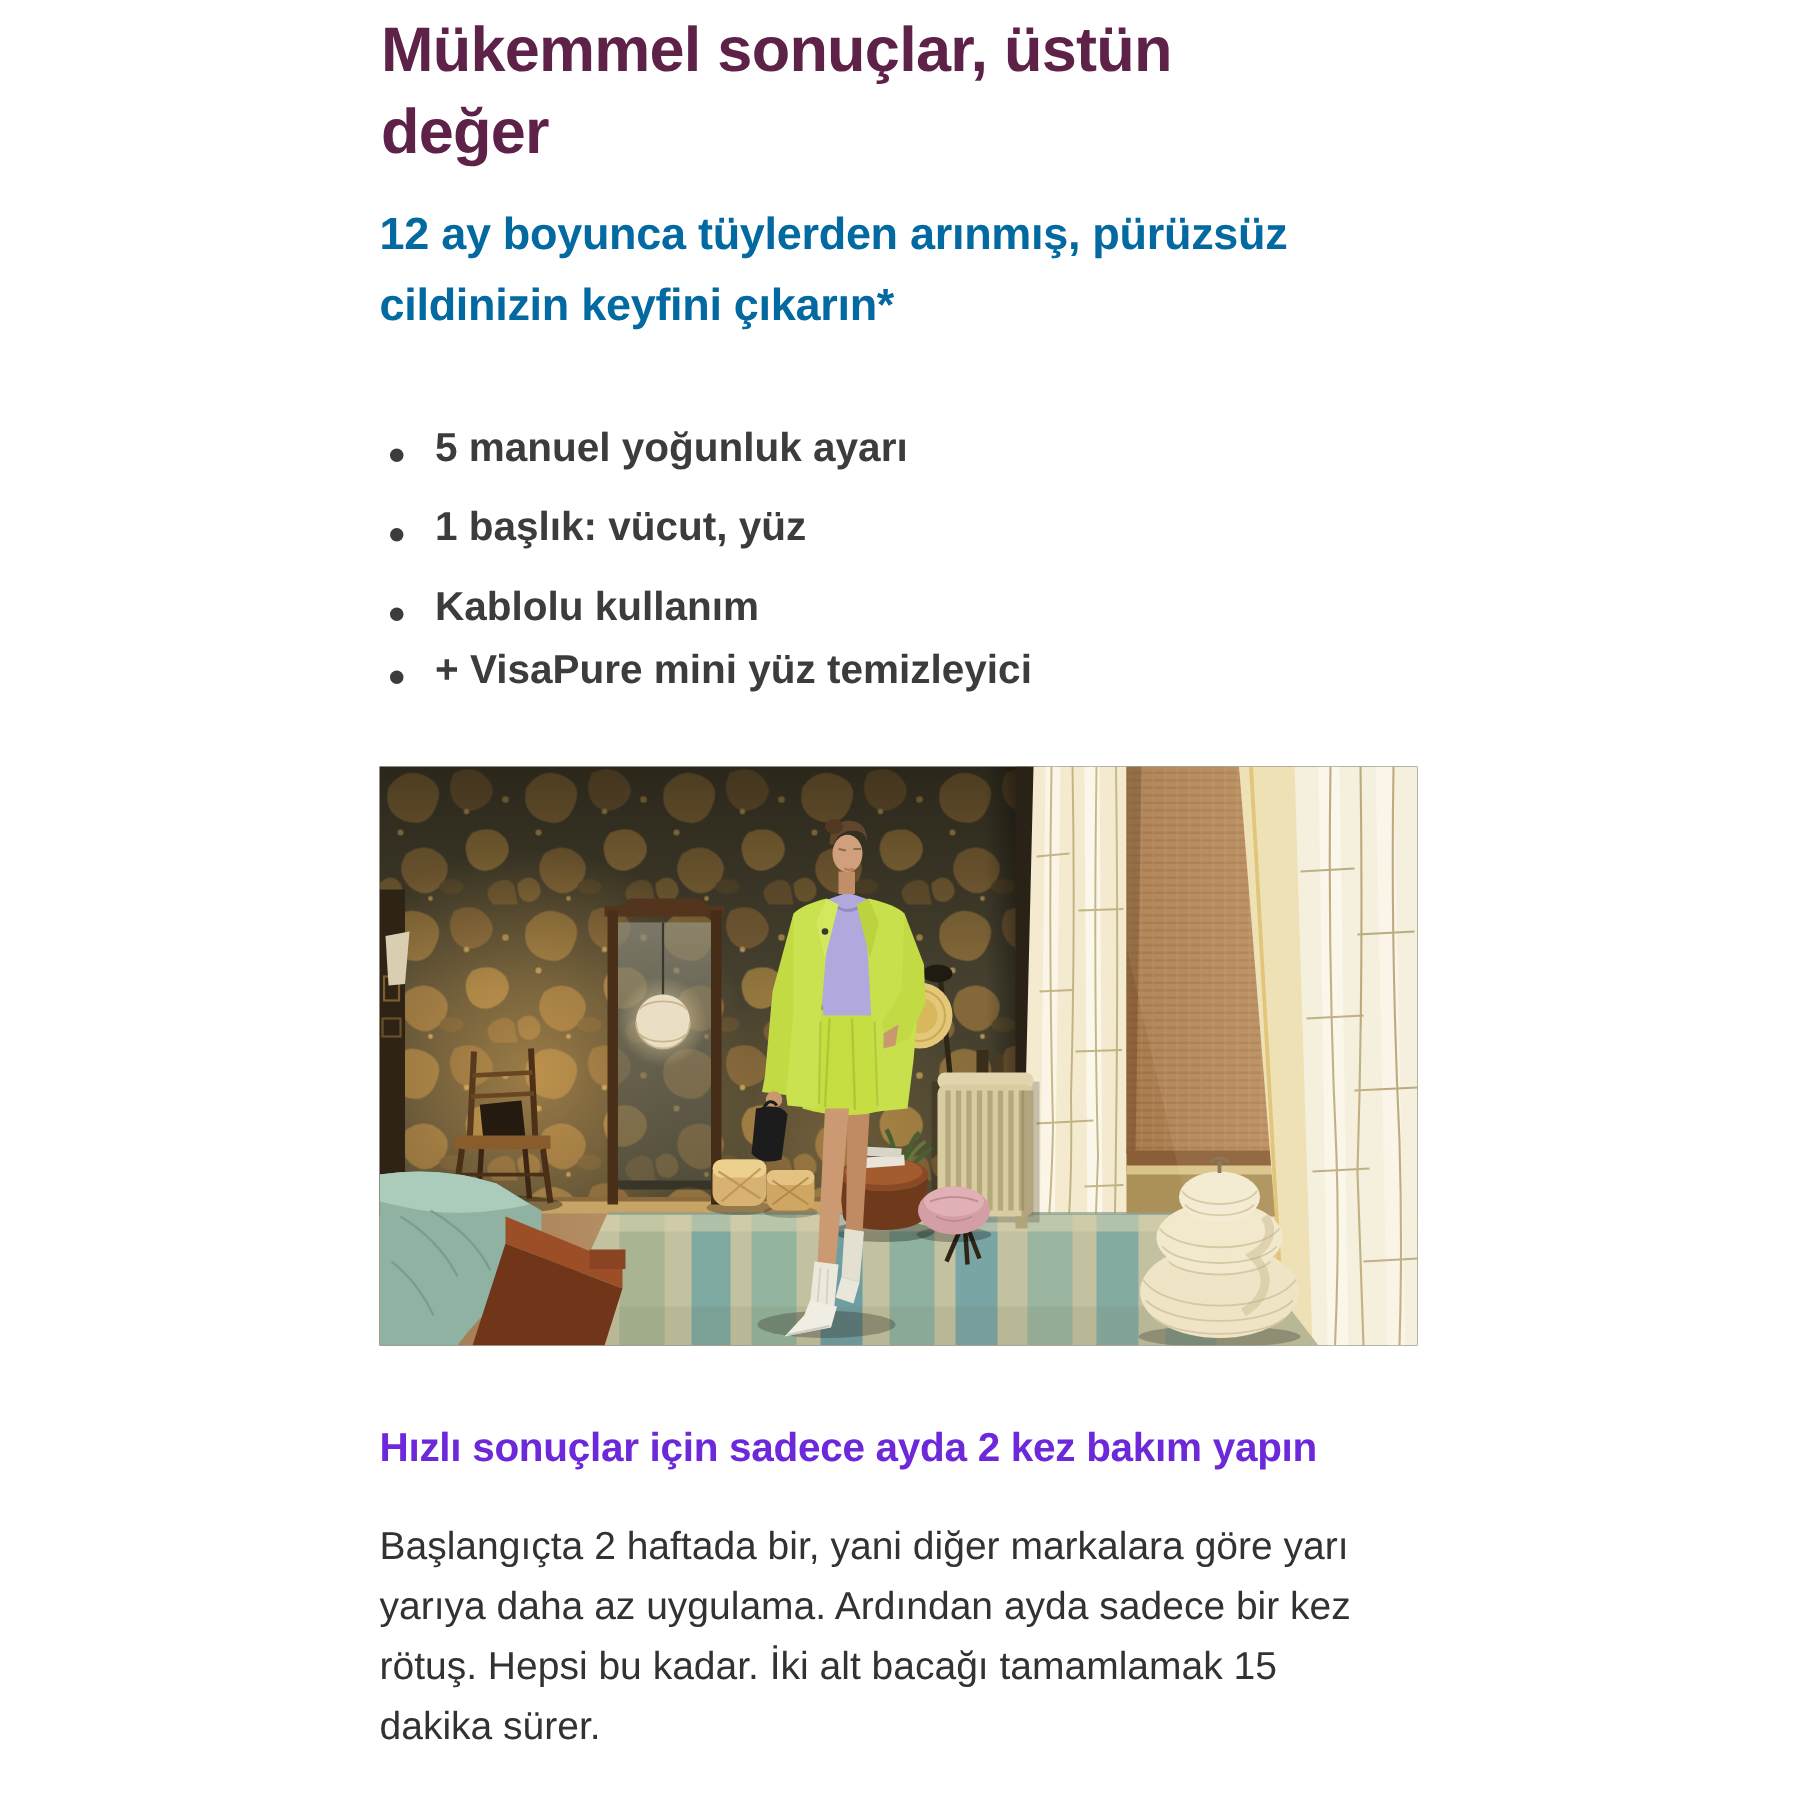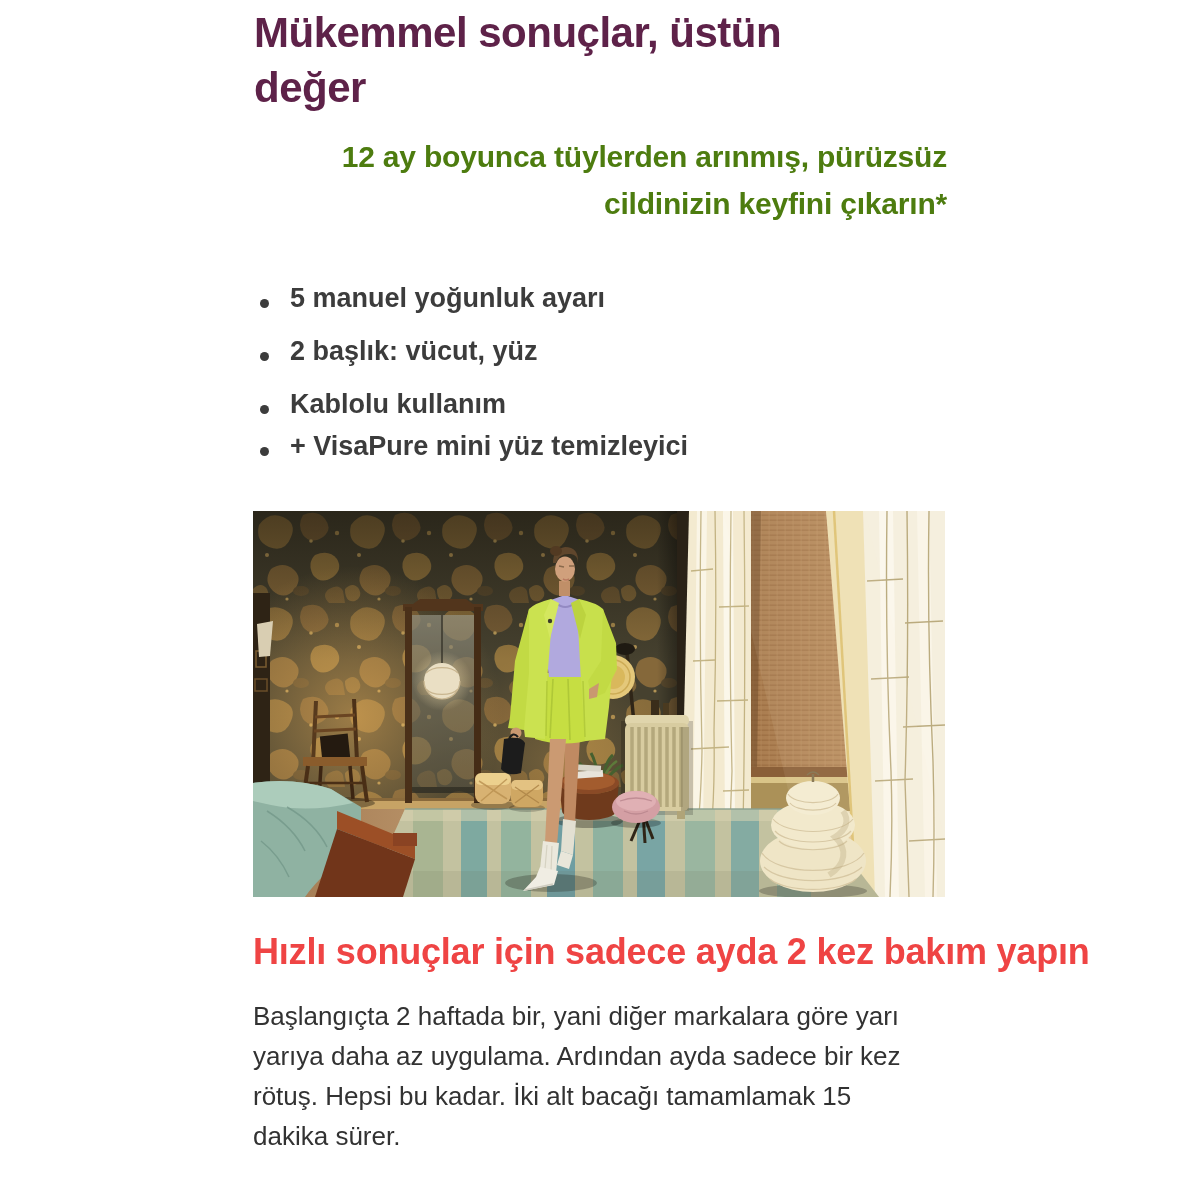--- a/index.html
+++ b/index.html
@@ -2,31 +2,31 @@
 <html lang="tr"><head>
 <meta charset="utf-8">
 <style>
   html,body{margin:0;padding:0;background:#ffffff;}
   body{width:1200px;height:1200px;overflow:hidden;position:relative;
        font-family:"Liberation Sans",sans-serif;-webkit-font-smoothing:antialiased;}
   .content{position:absolute;left:253px;top:0;width:694px;}
   .title{margin:1px;padding-top:4px;font-size:42px;line-height:55px;font-weight:bold;
          color:#5e2249;letter-spacing:-0.5px;white-space:pre-line;}
   .subtitle{margin:18px 0 0;font-size:30px;line-height:47px;font-weight:bold;
-            color:#4d7c0f;white-space:pre-line;letter-spacing:-0.2px;text-align:right;}
+            color:#0369a1;white-space:pre-line;letter-spacing:-0.2px;}
   .features{list-style:none;margin:44px 0 0;padding:0;}
   .features li{display:flex;align-items:center;height:53px;margin:0;
                font-size:27px;line-height:32px;font-weight:bold;color:#3c3c3c;}
   .features li:last-child{height:32px;}
   .dot{flex:none;width:9px;height:9px;border-radius:50%;background:#3c3c3c;
        margin:11px 21px 0 7px;}
   .photo{margin:49px 0 0;width:692px;height:386px;overflow:hidden;background:#4a4434;}
   .photo svg{display:block;}
-  .section-heading{margin:38px 0 0;font-size:36px;line-height:33px;font-weight:bold;
-                   color:#ef4444;white-space:nowrap;letter-spacing:-0.2px;}
+  .section-heading{margin:52px 0 0;font-size:27px;line-height:33px;font-weight:bold;
+                   color:#6d28d9;white-space:nowrap;letter-spacing:-0.2px;}
   .body-text{margin:28px 0 0;font-size:26px;line-height:40px;color:#323232;
              white-space:pre-line;}
 </style>
 </head>
 <body>
 
 <div class="content">
 
   <h1 class="title">Mükemmel sonuçlar, üstün
 değer</h1>
@@ -34,21 +34,21 @@
   <p class="subtitle">12 ay boyunca tüylerden arınmış, pürüzsüz
 cildinizin keyfini çıkarın*</p>
 
   <ul class="features">
     <li>
         <span class="dot"></span>
         <span>5 manuel yoğunluk ayarı</span>
       </li>
     <li>
         <span class="dot"></span>
-        <span>2 başlık: vücut, yüz</span>
+        <span>1 başlık: vücut, yüz</span>
       </li>
     <li>
         <span class="dot"></span>
         <span>Kablolu kullanım</span>
       </li>
     <li>
         <span class="dot"></span>
         <span>+ VisaPure mini yüz temizleyici</span>
       </li>
   </ul>

